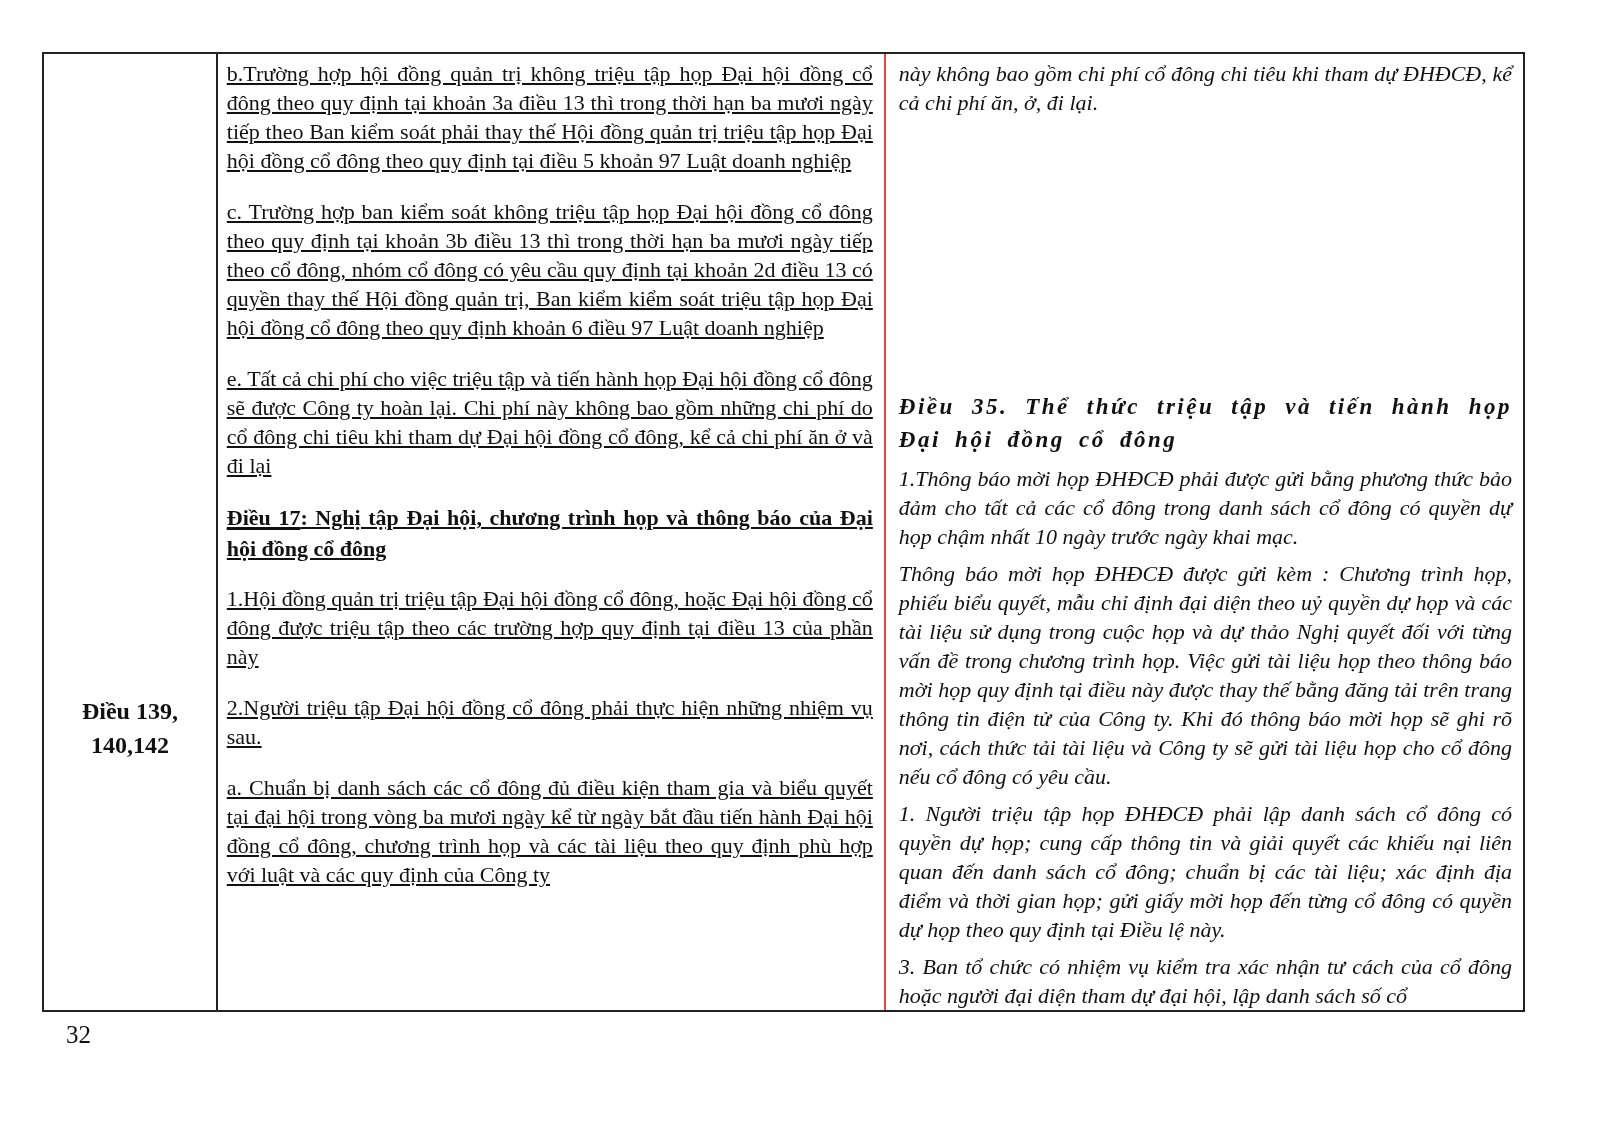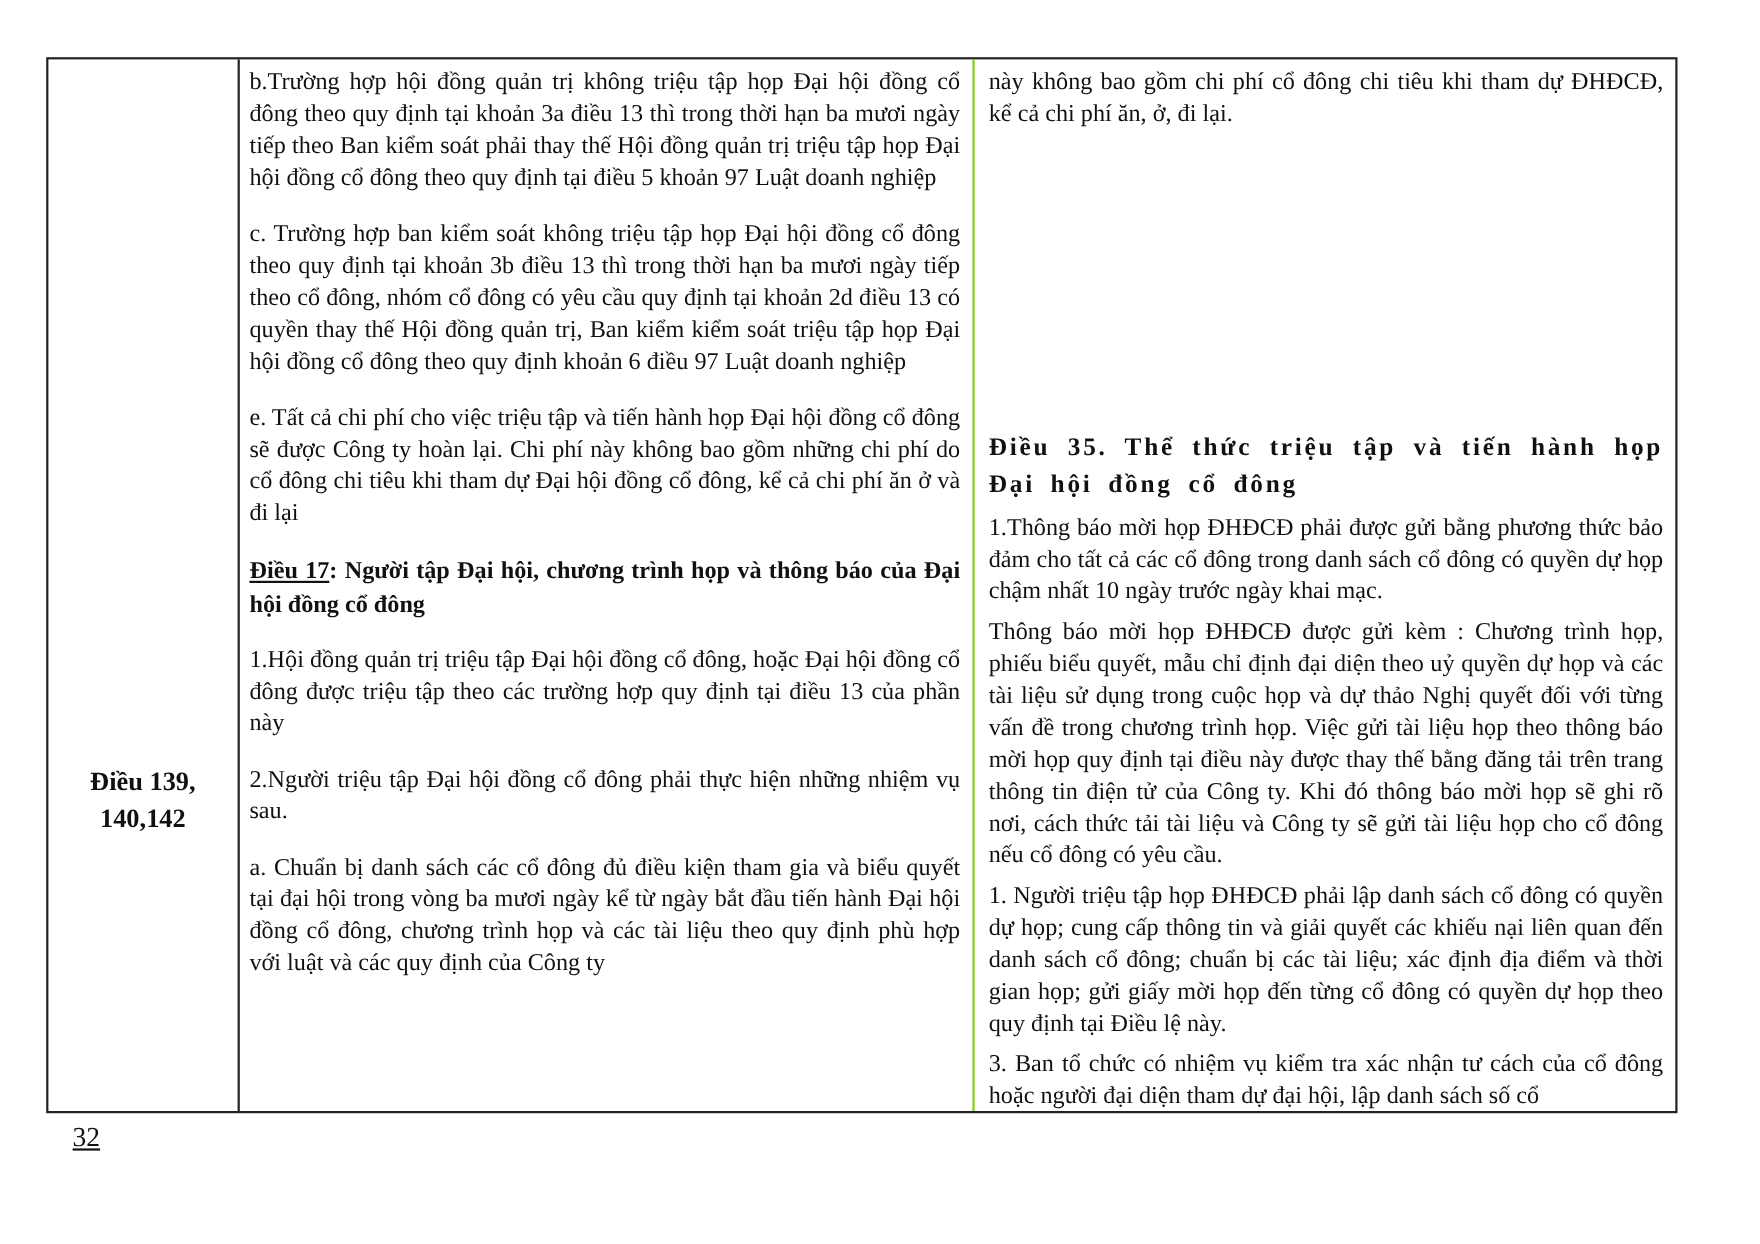--- a/index.html
+++ b/index.html
@@ -20,26 +20,28 @@
     display:flex;
     background:#ffffff;
   }
   .col{box-sizing:border-box;overflow:hidden;height:100%;}
   .col1{
     width:174px;
     border-right:2px solid #222222;
   }
   .col2{
     width:669px;
-    border-right:2px solid #84cc16;
+    border-right:2px solid #ef4444;
     padding:5px 11px 0 9px;
+    text-decoration:underline;
   }
   .col3{
     width:638px;
     padding:5px 11px 0 13px;
+    font-style:italic;
   }
   .para{
     margin:0 0 22px 0;
     font-size:22px;
     line-height:29px;
     text-align:justify;
   }
   .col3 .para{margin:0 0 8px 0;}
   .h17{
     font-weight:bold;
@@ -65,42 +67,41 @@
     text-align:center;
     font-weight:bold;
     font-size:24px;
     line-height:34px;
   }
   .page-number{
     position:absolute;
     left:66px;top:1020px;
     font-size:25px;
     line-height:30px;
-    text-decoration:underline;
   }
 </style>
 </head>
 <body>
 
 <div class="page">
 
   <div class="doc-table">
 
     <div class="col col1">
       <div class="ref">
         <div>Điều 139,</div>
         <div>140,142</div>
       </div>
     </div>
 
     <div class="col col2">
       <p class="para">b.Trường hợp hội đồng quản trị không triệu tập họp Đại hội đồng cổ đông theo quy định tại khoản 3a điều 13 thì trong thời hạn ba mươi ngày tiếp theo Ban kiểm soát phải thay thế Hội đồng quản trị triệu tập họp Đại hội đồng cổ đông theo quy định tại điều 5 khoản 97 Luật doanh nghiệp</p>
       <p class="para">c. Trường hợp ban kiểm soát không triệu tập họp Đại hội đồng cổ đông theo quy định tại khoản 3b điều 13 thì trong thời hạn ba mươi ngày tiếp theo cổ đông, nhóm cổ đông có yêu cầu quy định tại khoản 2d điều 13 có quyền thay thế Hội đồng quản trị, Ban kiểm kiểm soát triệu tập họp Đại hội đồng cổ đông theo quy định khoản 6 điều 97 Luật doanh nghiệp</p>
       <p class="para">e. Tất cả chi phí cho việc triệu tập và tiến hành họp Đại hội đồng cổ đông sẽ được Công ty hoàn lại. Chi phí này không bao gồm những chi phí do cổ đông chi tiêu khi tham dự Đại hội đồng cổ đông, kể cả chi phí ăn ở và đi lại</p>
-      <p class="para h17"><span class="u">Điều 17</span><span>: Người tập Đại hội, chương trình họp và thông báo của Đại hội đồng cổ đông</span></p>
+      <p class="para h17"><span class="u">Điều 17</span><span>: Nghị tập Đại hội, chương trình họp và thông báo của Đại hội đồng cổ đông</span></p>
       <p class="para">1.Hội đồng quản trị triệu tập Đại hội đồng cổ đông, hoặc Đại hội đồng cổ đông được triệu tập theo các trường hợp quy định tại điều 13 của phần này</p>
       <p class="para">2.Người triệu tập Đại hội đồng cổ đông phải thực hiện những nhiệm vụ sau.</p>
       <p class="para">a. Chuẩn bị danh sách các cổ đông đủ điều kiện tham gia và biểu quyết tại đại hội trong vòng ba mươi ngày kể từ ngày bắt đầu tiến hành Đại hội đồng cổ đông, chương trình họp và các tài liệu theo quy định phù hợp với luật và các quy định của Công ty</p>
     </div>
 
     <div class="col col3">
       <p class="para">này không bao gồm chi phí cổ đông chi tiêu khi tham dự ĐHĐCĐ, kể cả chi phí ăn, ở, đi lại.</p>
       <p class="h25">Điều 35. Thể thức triệu tập và tiến hành họp Đại hội đồng cổ đông</p>
       <p class="para">1.Thông báo mời họp ĐHĐCĐ phải được gửi bằng phương thức bảo đảm cho tất cả các cổ đông trong danh sách cổ đông có quyền dự họp chậm nhất 10 ngày trước ngày khai mạc.</p>
       <p class="para">Thông báo mời họp ĐHĐCĐ được gửi kèm : Chương trình họp, phiếu biểu quyết, mẫu chỉ định đại diện theo uỷ quyền dự họp và các tài liệu sử dụng trong cuộc họp và dự thảo Nghị quyết đối với từng vấn đề trong chương trình họp. Việc gửi tài liệu họp theo thông báo mời họp quy định tại điều này được thay thế bằng đăng tải trên trang thông tin điện tử của Công ty. Khi đó thông báo mời họp sẽ ghi rõ nơi, cách thức tải tài liệu và Công ty sẽ gửi tài liệu họp cho cổ đông nếu cổ đông có yêu cầu.</p>

